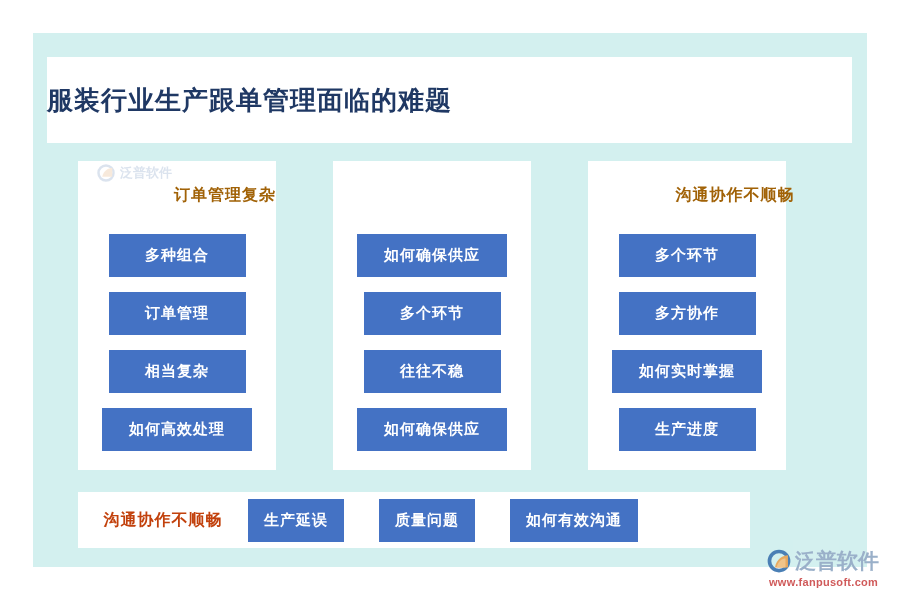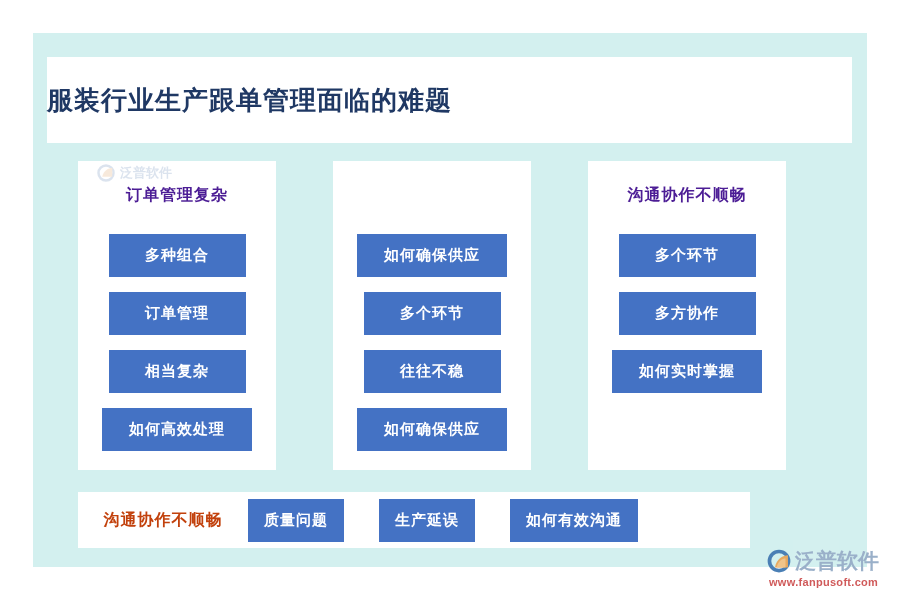--- a/index.html
+++ b/index.html
@@ -39,24 +39,25 @@
     background:#ffffff;
   }
   .col-1{left:78px;}
   .col-2{left:333px;}
   .col-3{left:588px;}
 
   .col-head{
     position:absolute;left:0;top:24px;width:100%;
     text-align:center;
     font-size:16px;font-weight:bold;
-    color:#4c1d95;
+    color:#a16207;
     letter-spacing:1px;
     white-space:nowrap;
     z-index:3;
+    padding-left:48px;
   }
 
   .chip-list{
     position:absolute;left:0;top:73px;width:100%;
   }
   .chip{
     margin:0 auto 15px auto;
     width:137px;height:43px;
     background:#4472c4;
     color:#ffffff;
@@ -165,35 +166,36 @@
       <div class="chip wide">如何确保供应</div>
     </div>
   </div>
 
   <div class="col-card col-3">
     <div class="col-head">沟通协作不顺畅</div>
     <div class="chip-list">
       <div class="chip">多个环节</div>
       <div class="chip">多方协作</div>
       <div class="chip wide">如何实时掌握</div>
+      <div class="chip">生产进度</div>
     </div>
   </div>
 
   <div class="watermark">
     <svg class="wm-mark" viewBox="0 0 32 32">
       <path d="M16 2 A14 14 0 1 0 16 30 A14 14 0 0 0 16 2 Z M16 6 A10 10 0 1 1 16 26 A10 10 0 1 1 16 6 Z" fill="#8aa4c8"></path>
       <path d="M10 22 C12 12 20 8 26 8 L26 22 Z" fill="#e8b98a"></path>
     </svg>
     <span class="wm-text">泛普软件</span>
   </div>
 
   <div class="bottom-bar">
     <div class="bottom-label">沟通协作不顺畅</div>
+    <div class="bottom-chip">生产延误</div>
     <div class="bottom-chip">质量问题</div>
-    <div class="bottom-chip">生产延误</div>
     <div class="bottom-chip">如何有效沟通</div>
   </div>
 
   <div class="logo-ghost"></div>
 
   <div class="logo">
     <div class="logo-row">
       <svg class="logo-mark" viewBox="0 0 32 32">
         <path d="M16 2 A14 14 0 1 0 16 30 A14 14 0 0 0 16 2 Z M16 6.5 A9.5 9.5 0 1 1 16 25.5 A9.5 9.5 0 1 1 16 6.5 Z" fill="#4a7fb5"></path>
         <path d="M11 24 C13 13 21 9 27 9 L27 24 Z" fill="#e8a95f"></path>

